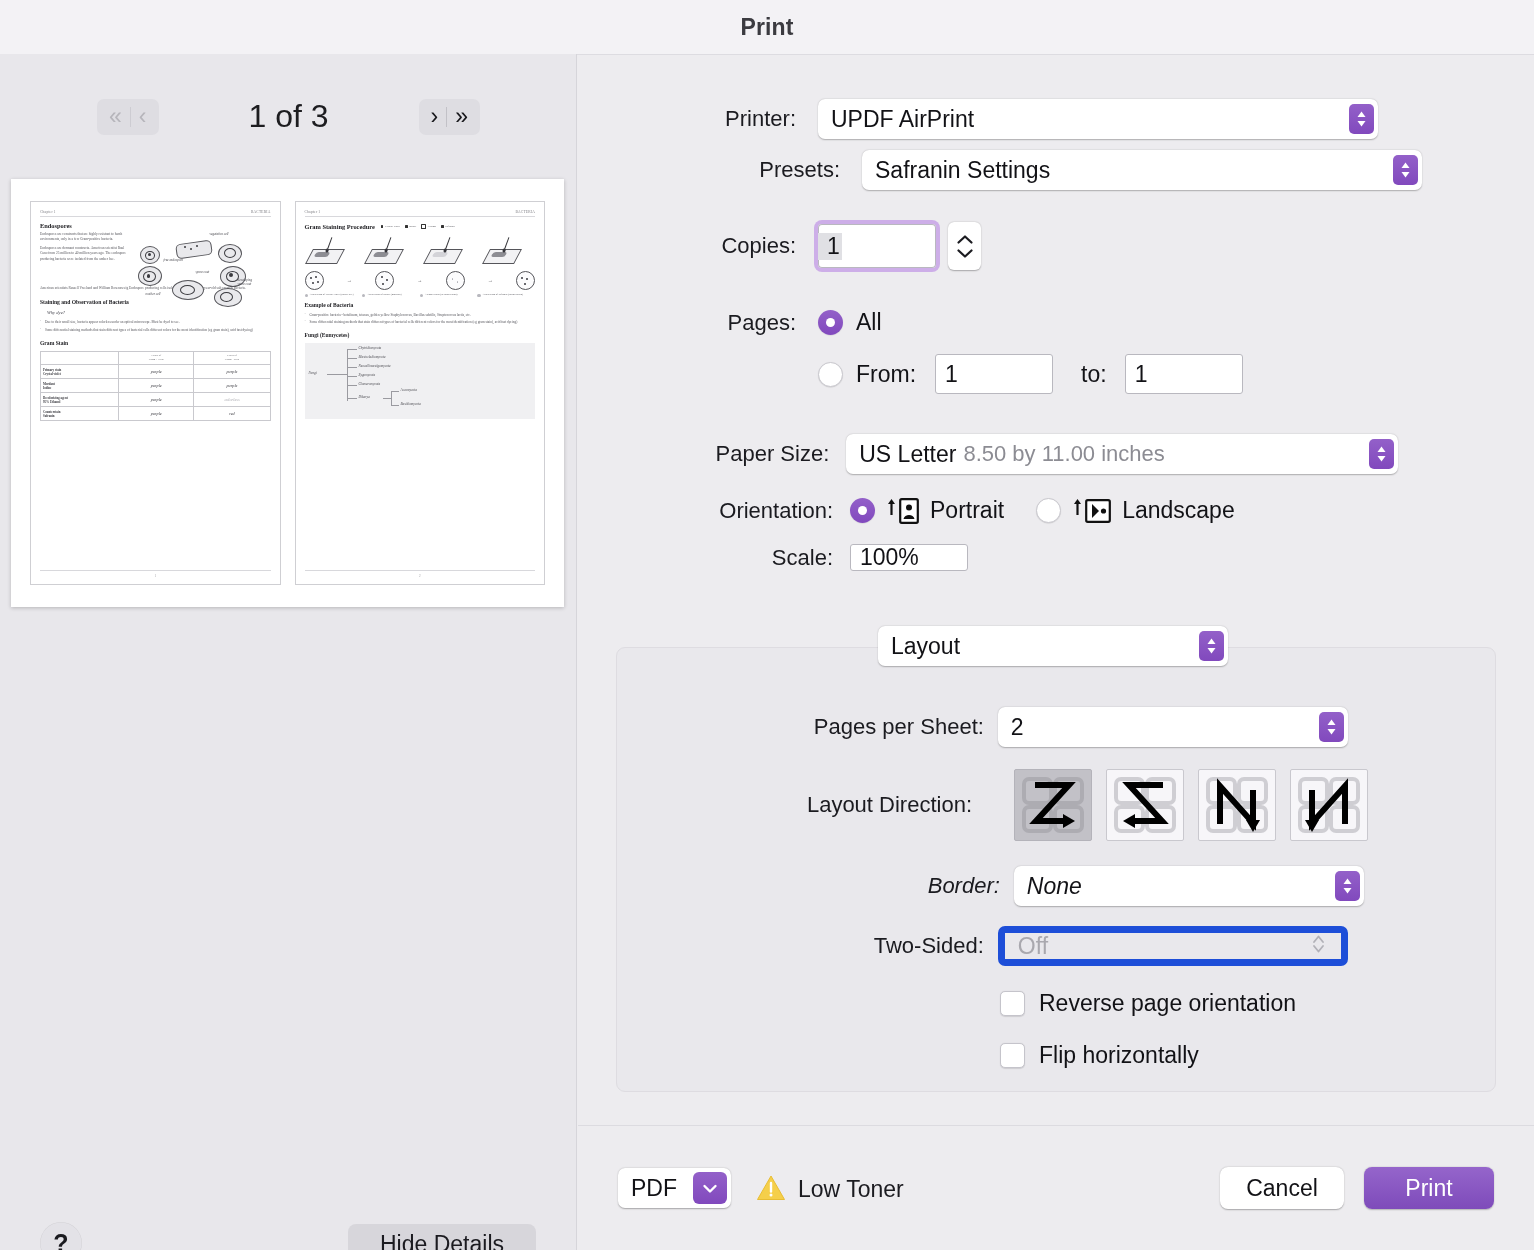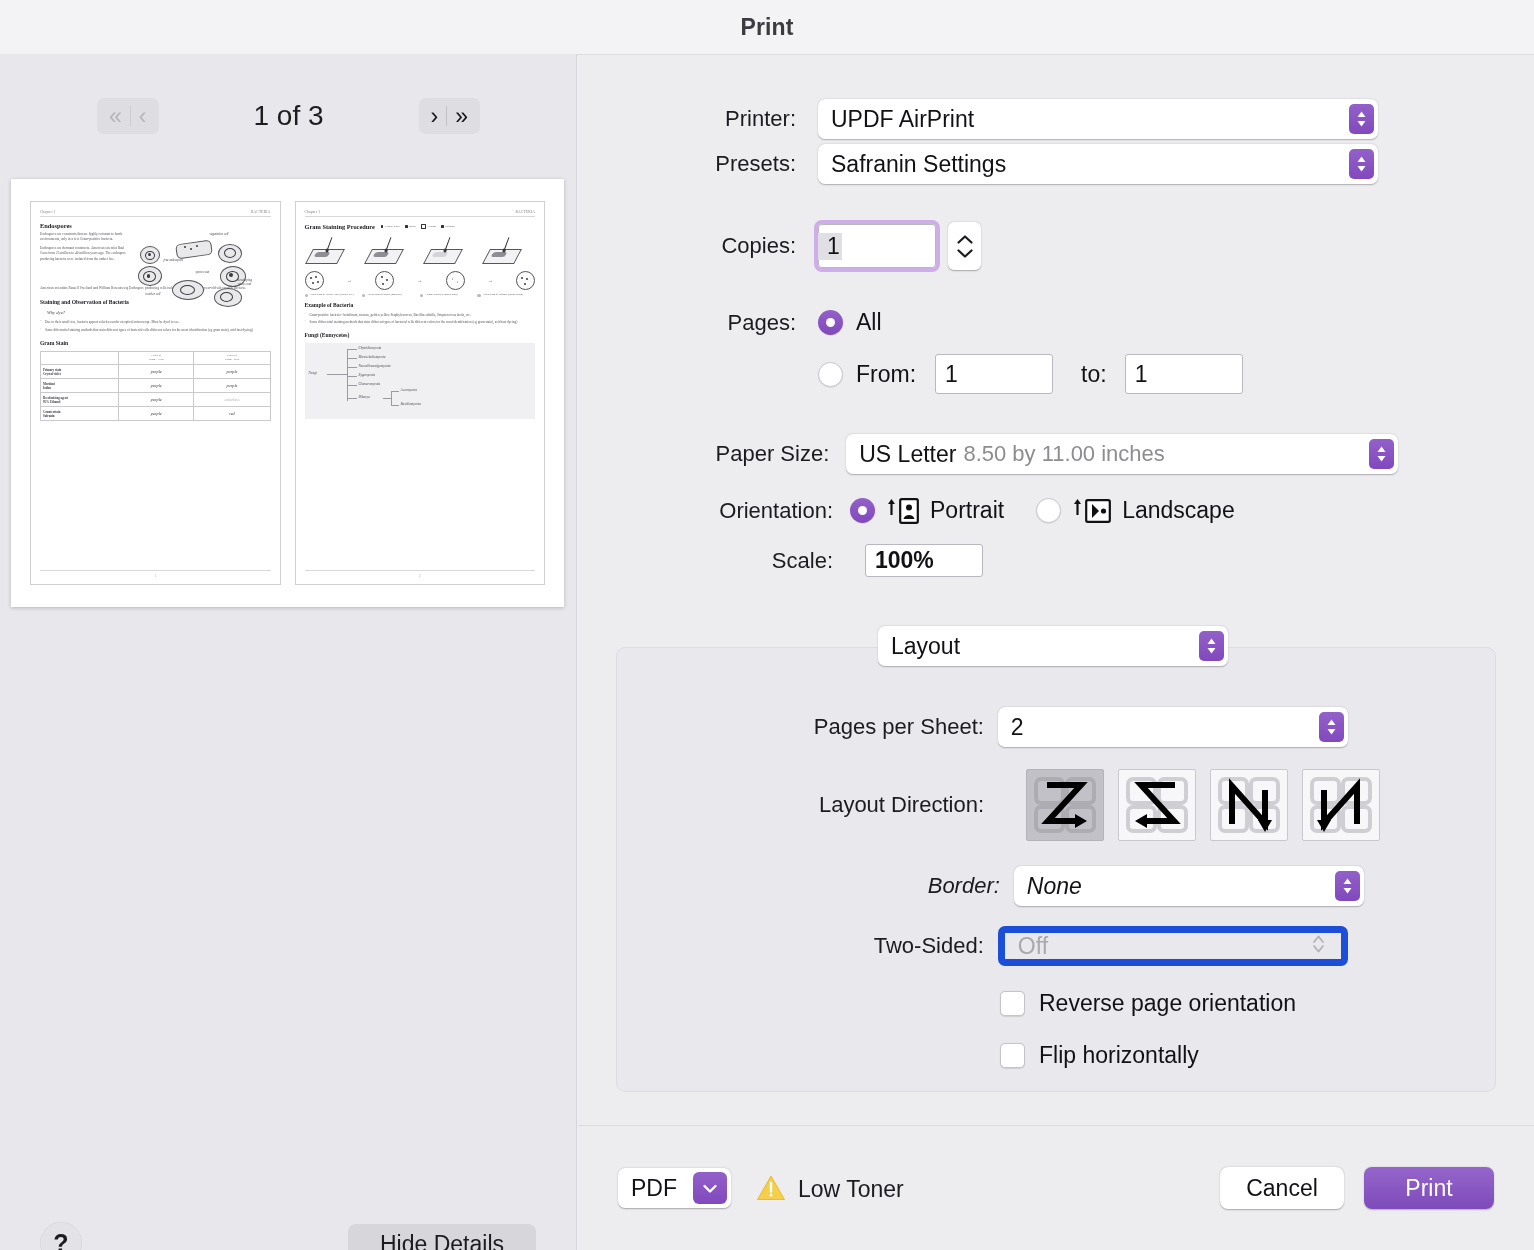--- a/index.html
+++ b/index.html
@@ -42,21 +42,21 @@
     padding: 0 4px;
   }
   .nav-btn .chev {
     font-size: 23px; line-height: 1; padding: 0 8px; color: #16161a;
     font-family: "Liberation Sans", sans-serif;
   }
   .nav-btn.disabled .chev { color: #b6b5bb; }
   .nav-sep { width: 1px; height: 20px; background: #c2c1c7; }
   .nav-btn.disabled .nav-sep { background: #cdccd2; }
   .page-count {
-    font-size: 28px; color: #1d1d20; width: 260px; text-align: center;
+    font-size: 32px; color: #1d1d20; width: 260px; text-align: center;
   }
   .nav-left { margin-left: 22px; }
   .nav-right { margin-right: 22px; }
 
   
   .sheet {
     position: absolute; left: 11px; top: 125px; width: 553px; height: 428px;
     background: #fff; box-shadow: 0 1px 4px rgba(0,0,0,.22);
   }
   .sheet-inner { display: flex; gap: 14px; padding: 22px 19px; box-sizing: border-box; height: 100%; }
@@ -489,21 +489,21 @@
         <span class="ptext">UPDF AirPrint</span>
         <span class="stepper-badge">
           <svg width="13" height="20" viewBox="0 0 13 20">
               <path d="M6.5 2.5 L10.5 8 L2.5 8 Z" fill="#fff"></path>
               <path d="M6.5 17.5 L10.5 12 L2.5 12 Z" fill="#fff"></path>
             </svg>
         </span>
       </div>
     </div>
 
-    <div class="row" style="left:0; top:90px; width:820px;">
+    <div class="row" style="left:0; top:96px; width:820px;padding-left:44px;">
       <div class="lbl" style="width:218px;">Presets:</div>
       <div class="popup" style="margin-left:22px; width:560px; height:40px;">
         <span class="ptext">Safranin Settings</span>
         <span class="stepper-badge">
           <svg width="13" height="20" viewBox="0 0 13 20">
               <path d="M6.5 2.5 L10.5 8 L2.5 8 Z" fill="#fff"></path>
               <path d="M6.5 17.5 L10.5 12 L2.5 12 Z" fill="#fff"></path>
             </svg>
         </span>
       </div>
@@ -590,21 +590,21 @@
               <path d="M7 5 L7 19 L14 12 Z" fill="#111"></path>
               <circle cx="18.5" cy="12" r="2.6" fill="#111"></circle>
             </svg>
         </span>
         <span style="font-size:23px;color:#121216;">Landscape</span>
       </div>
     </div>
 
     <div class="row" style="left:0; top:490px; width:500px;">
       <div class="lbl" style="width:255px;">Scale:</div>
-      <div class="field" style="margin-left:32px; width:118px; height:33px;font-weight:bold;">
+      <div class="field" style="margin-left:17px; width:118px; height:27px;">
         <span class="ftext">100%</span>
       </div>
     </div>
 
     <div class="panel"></div>
 
     <div class="panel-popup">
       <div class="popup" style="width:350px; height:40px;">
         <span class="ptext">Layout</span>
         <span class="stepper-badge">
@@ -622,21 +622,21 @@
         <span class="ptext">2</span>
         <span class="stepper-badge">
           <svg width="13" height="20" viewBox="0 0 13 20">
               <path d="M6.5 2.5 L10.5 8 L2.5 8 Z" fill="#fff"></path>
               <path d="M6.5 17.5 L10.5 12 L2.5 12 Z" fill="#fff"></path>
             </svg>
         </span>
       </div>
     </div>
 
-    <div class="row" style="left:12px; top:715px; width:790px;gap:28px;">
+    <div class="row" style="left:0; top:715px; width:790px;gap:28px;">
       <div class="lbl" style="width:408px;">Layout Direction:</div>
       <div style="margin-left:14px; display:flex; gap:14px;">
 
         <div class="dirbtn sel">
           <svg width="64" height="58" viewBox="0 0 64 58">
             <rect x="3" y="3" width="27" height="24" rx="5" fill="none" stroke="#adacb2" stroke-width="4"></rect>
             <rect x="34" y="3" width="27" height="24" rx="5" fill="none" stroke="#adacb2" stroke-width="4"></rect>
             <rect x="3" y="31" width="27" height="24" rx="5" fill="none" stroke="#adacb2" stroke-width="4"></rect>
             <rect x="34" y="31" width="27" height="24" rx="5" fill="none" stroke="#adacb2" stroke-width="4"></rect>
             <path d="M14 9 L48 9 L15 45 L44 45" stroke="#000" stroke-width="6" fill="none" stroke-linecap="butt" stroke-linejoin="miter"></path>

